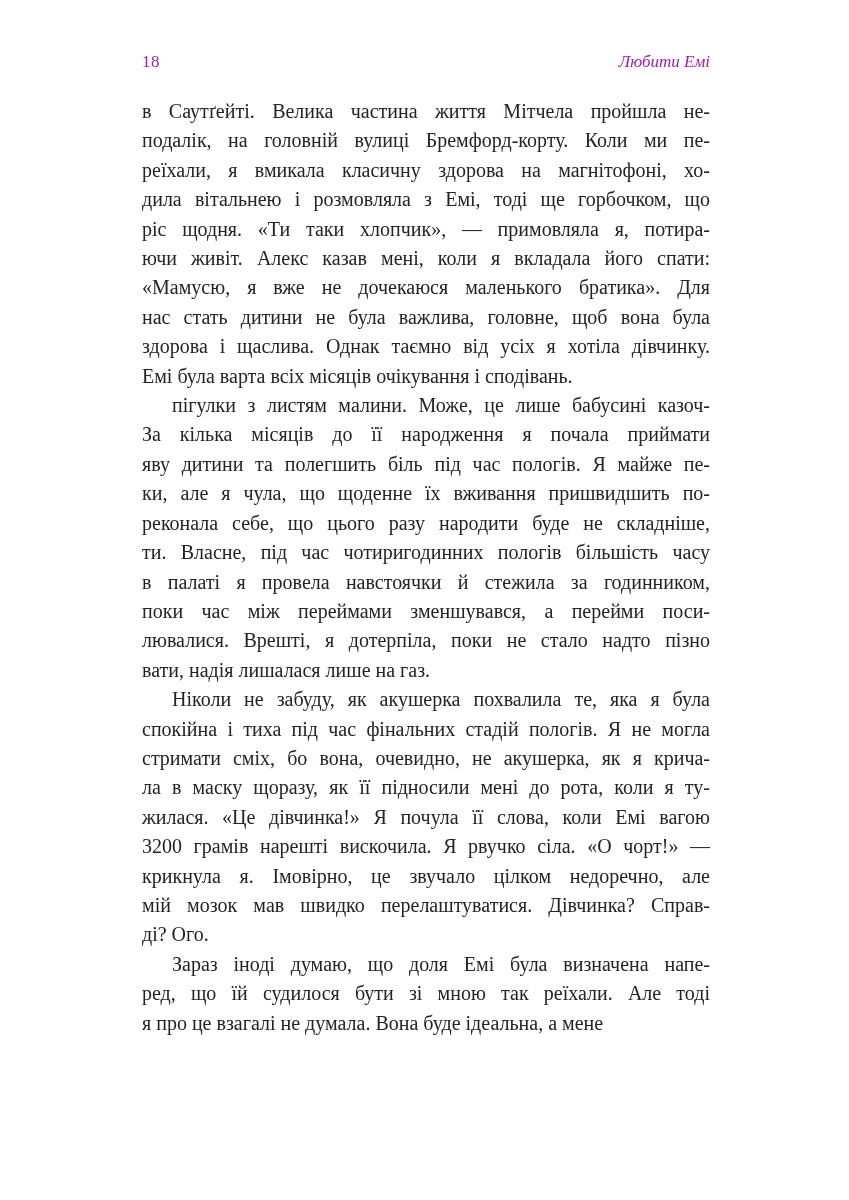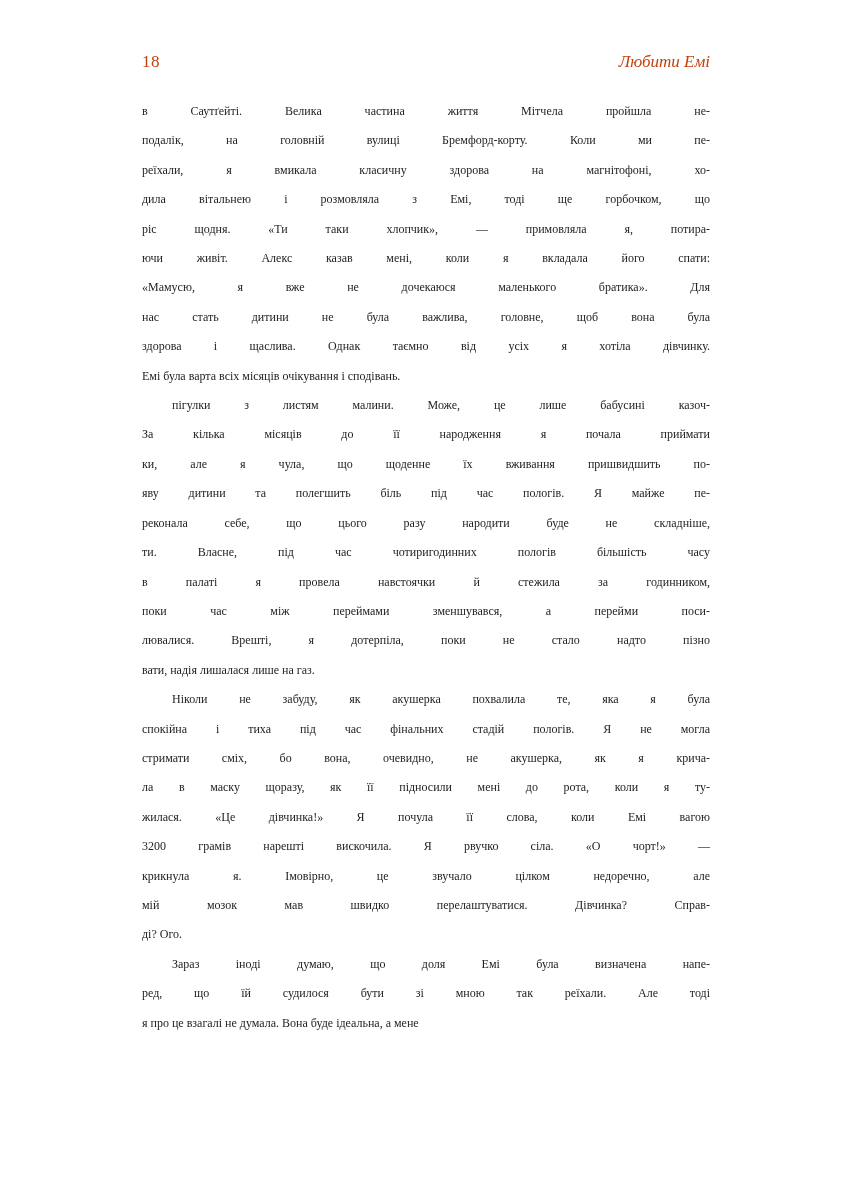--- a/index.html
+++ b/index.html
@@ -19,34 +19,34 @@
   }
   .page-header {
     position: absolute;
     left: 142px;
     top: 52px;
     width: 568px;
     display: flex;
     justify-content: space-between;
     align-items: flex-end;
     font-size: 17px;
-    color: #c2410c;
+    color: #a21caf;
   }
   .page-number {
     letter-spacing: 0.5px;
   }
   .running-title {
     font-style: italic;
   }
   .body-text {
     position: absolute;
     left: 142px;
     top: 97px;
     width: 568px;
-    font-size: 12px;
+    font-size: 20px;
     line-height: 29.4px;
     color: #232323;
   }
   .para {
     margin: 0;
     padding: 0;
   }
   .para .line {
     text-align: justify;
     text-align-last: justify;
@@ -78,22 +78,22 @@
         <div class="line">ріс щодня. «Ти таки хлопчик», — примовляла я, потира-</div>
         <div class="line">ючи живіт. Алекс казав мені, коли я вкладала його спати:</div>
         <div class="line">«Мамусю, я вже не дочекаюся маленького братика». Для</div>
         <div class="line">нас стать дитини не була важлива, головне, щоб вона була</div>
         <div class="line">здорова і щаслива. Однак таємно від усіх я хотіла дівчинку.</div>
         <div class="line last">Емі була варта всіх місяців очікування і сподівань.</div>
       </div>
     <div class="para indent">
         <div class="line">пігулки з листям малини. Може, це лише бабусині казоч-</div>
         <div class="line">За кілька місяців до її народження я почала приймати</div>
+        <div class="line">яву дитини та полегшить біль під час пологів. Я майже пе-</div>
         <div class="line">ки, але я чула, що щоденне їх вживання пришвидшить по-</div>
-        <div class="line">яву дитини та полегшить біль під час пологів. Я майже пе-</div>
         <div class="line">реконала себе, що цього разу народити буде не складніше,</div>
         <div class="line">ти. Власне, під час чотиригодинних пологів більшість часу</div>
         <div class="line">в палаті я провела навстоячки й стежила за годинником,</div>
         <div class="line">поки час між переймами зменшувався, а перейми поси-</div>
         <div class="line">лювалися. Врешті, я дотерпіла, поки не стало надто пізно</div>
         <div class="line last">вати, надія лишалася лише на газ.</div>
       </div>
     <div class="para indent">
         <div class="line">Ніколи не забуду, як акушерка похвалила те, яка я була</div>
         <div class="line">спокійна і тиха під час фінальних стадій пологів. Я не могла</div>

